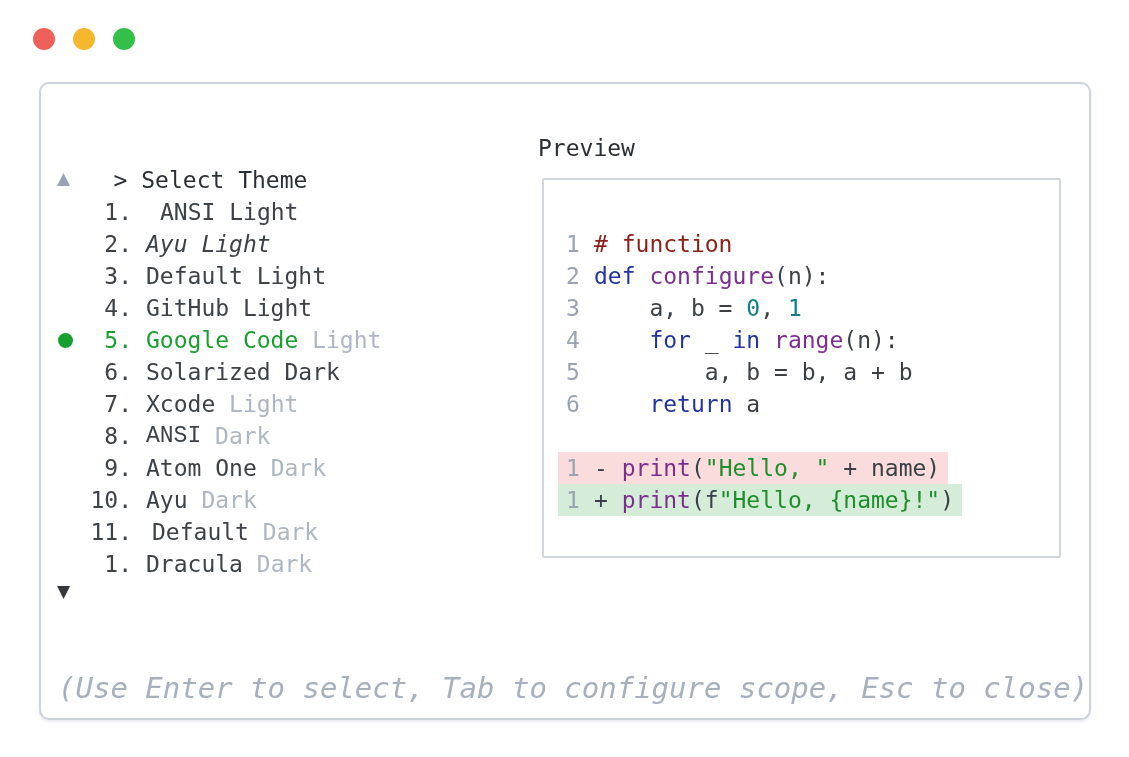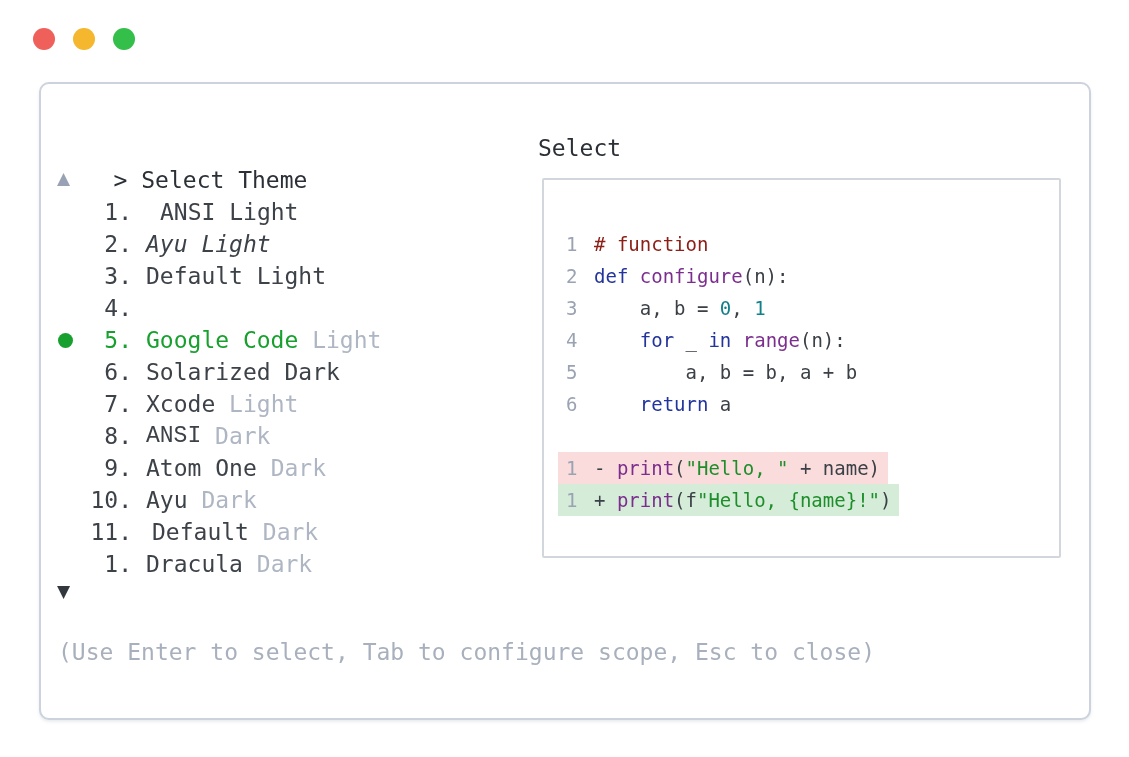--- a/index.html
+++ b/index.html
@@ -47,42 +47,42 @@
     display: flex; align-items: center;
     height: 32px; font-size: 23px; line-height: 32px;
     white-space: pre; color: #3d4249;
   }
   .theme-row .marker-col { width: 32px; display: flex; align-items: center; }
   .dot { width: 15px; height: 15px; border-radius: 50%; }
   .theme-row .num { display: inline-block; width: 42px; text-align: right; }
   .theme-row .name { margin-left: 14px; }
 
   .hint {
-    position: absolute; left: 17px; top: 552px;
-    font-size: 23px; line-height: 32px;
-    color: #a8b0bd; white-space: pre;
+    position: absolute; left: 17px; top: 588px;
+    font-size: 29px; line-height: 32px;
+    color: #a8b0bd; white-space: pre; font-style: italic;
   }
 
   .preview-label {
     position: absolute; left: 497px; top: 48px;
     font-size: 23px; line-height: 32px;
     color: #2b3036;
   }
 
   .preview-box {
     position: absolute; left: 501px; top: 94px;
     width: 519px; height: 380px;
     border: 2px solid #d2d7de;
     border-radius: 2px;
     background: #ffffff;
     overflow: hidden;
   }
   .code-block { padding: 48px 0 0 22px; }
   .code-line {
-    height: 32px; font-size: 19px; line-height: 32px;
+    height: 32px; font-size: 23px; line-height: 32px;
     white-space: pre;
   }
   .code-line .ln { display: inline-block; width: 14px; margin-right: 14px; }
   .code-line.diff {
     width: fit-content;
     margin-left: -8px; padding: 0 8px;
   }
 </style>
 </head>
 <body>
@@ -98,36 +98,36 @@
   <div class="prompt">
     <span class="marker">&gt;</span><span>Select Theme</span>
   </div>
 
   <div class="scroll-ind scroll-up">▲</div>
 
   <div class="theme-list" id="theme-list">
       <div class="theme-row"><span class="marker-col"></span><span class="num" style="color: rgb(61, 66, 73);">1.</span><span class="name" style="color: rgb(61, 66, 73); margin-left: 28px;">ANSI Light</span></div>
       <div class="theme-row"><span class="marker-col"></span><span class="num" style="color: rgb(61, 66, 73);">2.</span><span class="name" style="color: rgb(61, 66, 73); font-style: italic;">Ayu Light</span></div>
       <div class="theme-row"><span class="marker-col"></span><span class="num" style="color: rgb(61, 66, 73);">3.</span><span class="name" style="color: rgb(61, 66, 73);">Default Light</span></div>
-      <div class="theme-row"><span class="marker-col"></span><span class="num" style="color: rgb(61, 66, 73);">4.</span></div>
+      <div class="theme-row"><span class="marker-col"></span><span class="num" style="color: rgb(61, 66, 73);">4.</span><span class="name" style="color: rgb(61, 66, 73);">GitHub Light</span></div>
       <div class="theme-row"><span class="marker-col"><span class="dot" style="background: rgb(23, 160, 46);"></span></span><span class="num" style="color: rgb(23, 160, 46);">5.</span><span class="name" style="color: rgb(23, 160, 46);">Google Code</span><span style="color: rgb(174, 182, 195);"> Light</span></div>
       <div class="theme-row"><span class="marker-col"></span><span class="num" style="color: rgb(61, 66, 73);">6.</span><span class="name" style="color: rgb(61, 66, 73);">Solarized Dark</span></div>
       <div class="theme-row"><span class="marker-col"></span><span class="num" style="color: rgb(61, 66, 73);">7.</span><span class="name" style="color: rgb(61, 66, 73);">Xcode</span><span style="color: rgb(174, 182, 195);"> Light</span></div>
       <div class="theme-row"><span class="marker-col"></span><span class="num" style="color: rgb(61, 66, 73);">8.</span><span class="name" style="color: rgb(61, 66, 73); font-family: Liberation Mono, monospace;">ANSI</span><span style="color: rgb(174, 182, 195);"> Dark</span></div>
       <div class="theme-row"><span class="marker-col"></span><span class="num" style="color: rgb(61, 66, 73);">9.</span><span class="name" style="color: rgb(61, 66, 73);">Atom One</span><span style="color: rgb(174, 182, 195);"> Dark</span></div>
       <div class="theme-row"><span class="marker-col"></span><span class="num" style="color: rgb(61, 66, 73);">10.</span><span class="name" style="color: rgb(61, 66, 73);">Ayu</span><span style="color: rgb(174, 182, 195);"> Dark</span></div>
       <div class="theme-row"><span class="marker-col"></span><span class="num" style="color: rgb(61, 66, 73);">11.</span><span class="name" style="color: rgb(61, 66, 73); margin-left: 20px;">Default</span><span style="color: rgb(174, 182, 195);"> Dark</span></div>
       <div class="theme-row"><span class="marker-col"></span><span class="num" style="color: rgb(61, 66, 73);">1.</span><span class="name" style="color: rgb(61, 66, 73); text-align: right;">Dracula</span><span style="color: rgb(174, 182, 195);"> Dark</span></div>
     </div>
 
   <div class="scroll-ind scroll-down">▼</div>
 
   <div class="hint">(Use Enter to select, Tab to configure scope, Esc to close)</div>
 
-  <div class="preview-label">Select</div>
+  <div class="preview-label">Preview</div>
 
   <div class="preview-box">
     <div class="code-block" id="code-block">
         <div class="code-line"><span class="ln" style="color: rgb(154, 163, 178);">1</span><span style="color: rgb(140, 32, 25);"># function</span></div>
         <div class="code-line"><span class="ln" style="color: rgb(154, 163, 178);">2</span><span style="color: rgb(35, 52, 156);">def</span><span style="color: rgb(59, 64, 70);"> </span><span style="color: rgb(124, 46, 142);">configure</span><span style="color: rgb(59, 64, 70);">(n):</span></div>
         <div class="code-line"><span class="ln" style="color: rgb(154, 163, 178);">3</span><span style="color: rgb(59, 64, 70);">    a, b = </span><span style="color: rgb(17, 128, 138);">0</span><span style="color: rgb(59, 64, 70);">, </span><span style="color: rgb(17, 128, 138);">1</span></div>
         <div class="code-line"><span class="ln" style="color: rgb(154, 163, 178);">4</span><span style="color: rgb(59, 64, 70);">    </span><span style="color: rgb(35, 52, 156);">for</span><span style="color: rgb(59, 64, 70);"> _ </span><span style="color: rgb(35, 52, 156);">in</span><span style="color: rgb(59, 64, 70);"> </span><span style="color: rgb(124, 46, 142);">range</span><span style="color: rgb(59, 64, 70);">(n):</span></div>
         <div class="code-line"><span class="ln" style="color: rgb(154, 163, 178);">5</span><span style="color: rgb(59, 64, 70);">        a, b = b, a + b</span></div>
         <div class="code-line"><span class="ln" style="color: rgb(154, 163, 178);">6</span><span style="color: rgb(59, 64, 70);">    </span><span style="color: rgb(35, 52, 156);">return</span><span style="color: rgb(59, 64, 70);"> a</span></div>
         <div class="code-line"></div>

